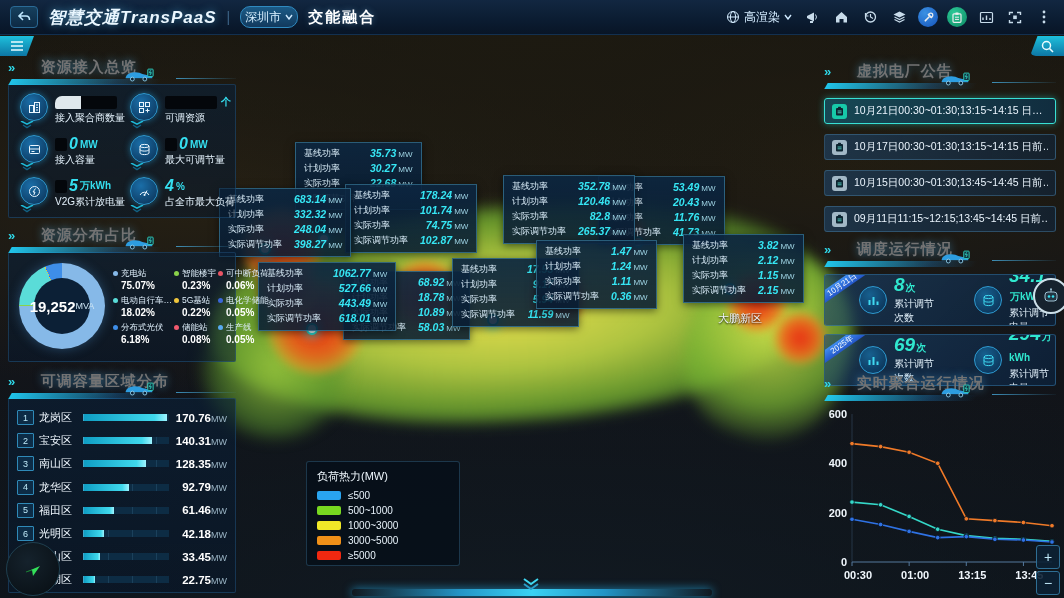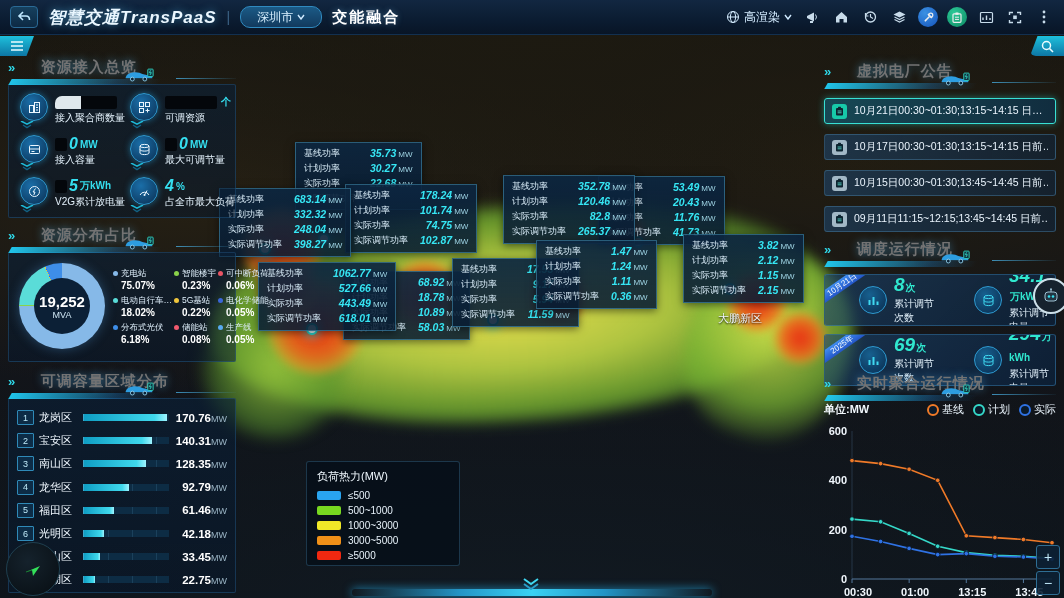--- a/index.html
+++ b/index.html
@@ -5,21 +5,21 @@
   html,body{margin:0;padding:0;background:#070b10;font-family:"Liberation Sans","DejaVu Sans",sans-serif;}
   #stage{position:relative;width:1064px;height:598px;overflow:hidden;background:#0d1116;}
   svg{display:block}
   
   .hdr{position:absolute;left:0;top:0;right:0;height:34px;z-index:60;display:flex;align-items:center;gap:10px;
        padding:0 10px;background:linear-gradient(180deg,#122741 0%,#0b1c31 60%,#081526 100%);border-bottom:1px solid #123050;}
   .backbtn{width:26px;height:20px;border-radius:4px;background:linear-gradient(180deg,#16405e,#0d2a44);border:1px solid #2a6a96;
        display:flex;align-items:center;justify-content:center;cursor:pointer;}
   .logo{font-size:17px;font-weight:bold;font-style:italic;color:#eaf7ff;letter-spacing:1px;text-shadow:0 0 8px rgba(90,200,255,.55);}
   .hdiv{color:#3c6486;font-size:14px;}
-  .citypill{display:flex;align-items:center;gap:4px;height:20px;padding:0 16px;border-radius:10px;cursor:pointer;
+  .citypill{display:flex;align-items:center;gap:4px;height:20px;padding:0 4px;border-radius:10px;cursor:pointer;
        background:linear-gradient(180deg,#1b5a86,#123a5e);border:1px solid #2f8ac0;color:#d8f0ff;font-size:12px;}
   .tab{color:#ffffff;font-size:15px;font-weight:bold;letter-spacing:2px;cursor:pointer;text-shadow:0 0 6px rgba(120,200,255,.4);}
   .hspace{flex:1;}
   .hright{display:flex;align-items:center;gap:9px;}
   .hico{width:20px;height:20px;display:flex;align-items:center;justify-content:center;cursor:pointer;opacity:.92;}
   .hico.round-blue{background:radial-gradient(circle at 35% 30%,#3f9bf2,#1759c8);border-radius:50%;}
   .hico.round-green{background:radial-gradient(circle at 35% 30%,#2ed8a0,#0f9468);border-radius:50%;}
   .rmode{display:flex;align-items:center;gap:4px;color:#d4ecff;font-size:12px;cursor:pointer;}
   
   .edgebtn{position:absolute;top:36px;width:34px;height:20px;z-index:55;display:flex;align-items:center;justify-content:center;cursor:pointer;
@@ -86,21 +86,21 @@
   .sval .unit{font-size:10px;font-weight:bold;color:#35dff0;margin-left:2px;}
   .slab{font-size:10px;color:#e4f2fc;white-space:nowrap;}
   .mask{display:inline-block;height:13px;background:#04070b;border-radius:2px;margin-right:2px;}
   .mask.cloud{width:62px;background:linear-gradient(90deg,#dfe8ec 0 42%,#04070b 42%);border-radius:7px 2px 2px 2px;}
   .mask.wide{width:52px;}
   .mask.narrow{width:12px;}
   
   #dist-body{display:flex;align-items:center;padding:10px 6px;}
   #donut{position:relative;width:86px;height:86px;border-radius:50%;flex:0 0 86px;margin-left:4px;
      box-shadow:0 0 12px rgba(80,160,230,.35);}
-  #donut .hole{position:absolute;inset:15px;border-radius:50%;background:#0c2036;display:flex;flex-direction:column;
+  #donut .hole{position:absolute;inset:15px;border-radius:50%;background:#0c2036;display:flex;flex-direction:row;
      align-items:center;justify-content:center;}
   #donut .hole .v{font-size:15px;font-weight:bold;color:#ffffff;}
   #donut .hole .u{font-size:9px;color:#cfe6f4;}
   #dist-leg{flex:1;display:grid;grid-template-columns:1fr 1fr 1fr;gap:4px 2px;margin-left:8px;}
   .dleg{cursor:pointer;}
   .dleg .r1{display:flex;align-items:center;gap:3px;}
   .dleg .dot{width:5px;height:5px;border-radius:50%;flex:0 0 5px;}
   .dleg .nm{font-size:8.5px;color:#dcecf8;white-space:nowrap;overflow:hidden;max-width:52px;}
   .dleg .pc{font-size:10px;font-weight:bold;color:#ffffff;margin-left:8px;}
   
@@ -899,37 +899,20 @@
             <svg width="30" height="15" viewBox="0 0 36 17">
               <path d="M2 12 q1 -5 8 -6 q8 -1 12 2 l9 2 q3 0 3 2 v1 h-32 z" fill="#2d9de0"></path>
               <circle cx="10" cy="14" r="2.3" fill="#0b2236" stroke="#9adcf8"></circle>
               <circle cx="25" cy="14" r="2.3" fill="#0b2236" stroke="#9adcf8"></circle>
               <rect x="28.5" y="2" width="6.5" height="9" rx="1" fill="#0f3440" stroke="#35e0c8"></rect>
               <path d="M32 3.5 l-1.6 2.8 h2.4 l-1.6 2.8" stroke="#35e0c8" fill="none"></path>
             </svg>
           </span>
       </div>
     </div>
-    <div id="rt-top">
-      <span id="rt-unit">单位:MW</span>
-      <span id="rt-legend">
-          <span class="rtleg">
-            <span class="mk" style="border-color: rgb(240, 122, 40);"></span>
-            <span class="lb">基线</span>
-          </span>
-          <span class="rtleg">
-            <span class="mk" style="border-color: rgb(53, 216, 200);"></span>
-            <span class="lb">计划</span>
-          </span>
-          <span class="rtleg">
-            <span class="mk" style="border-color: rgb(47, 114, 228);"></span>
-            <span class="lb">实际</span>
-          </span>
-        </span>
-    </div>
     <div id="rt-chart">
         <svg width="236" height="184" viewBox="0 0 236 184">
           <line x1="28" y1="14" x2="28" y2="162" stroke="rgba(90,130,170,.3)"></line>
           <line x1="28" y1="162" x2="228" y2="162" stroke="#54789c"></line>
           <text x="23" y="166" text-anchor="end" font-size="11" font-weight="bold" fill="#f0f6fc">0</text>
           <text x="23" y="116.66666666666667" text-anchor="end" font-size="11" font-weight="bold" fill="#f0f6fc">200</text>
           <text x="23" y="67.33333333333334" text-anchor="end" font-size="11" font-weight="bold" fill="#f0f6fc">400</text>
           <text x="23" y="18" text-anchor="end" font-size="11" font-weight="bold" fill="#f0f6fc">600</text>
           <line x1="28" y1="162" x2="28" y2="166" stroke="#54789c"></line>
           <text x="34" y="179" text-anchor="middle" font-size="11" font-weight="bold" fill="#f0f6fc">00:30</text>

